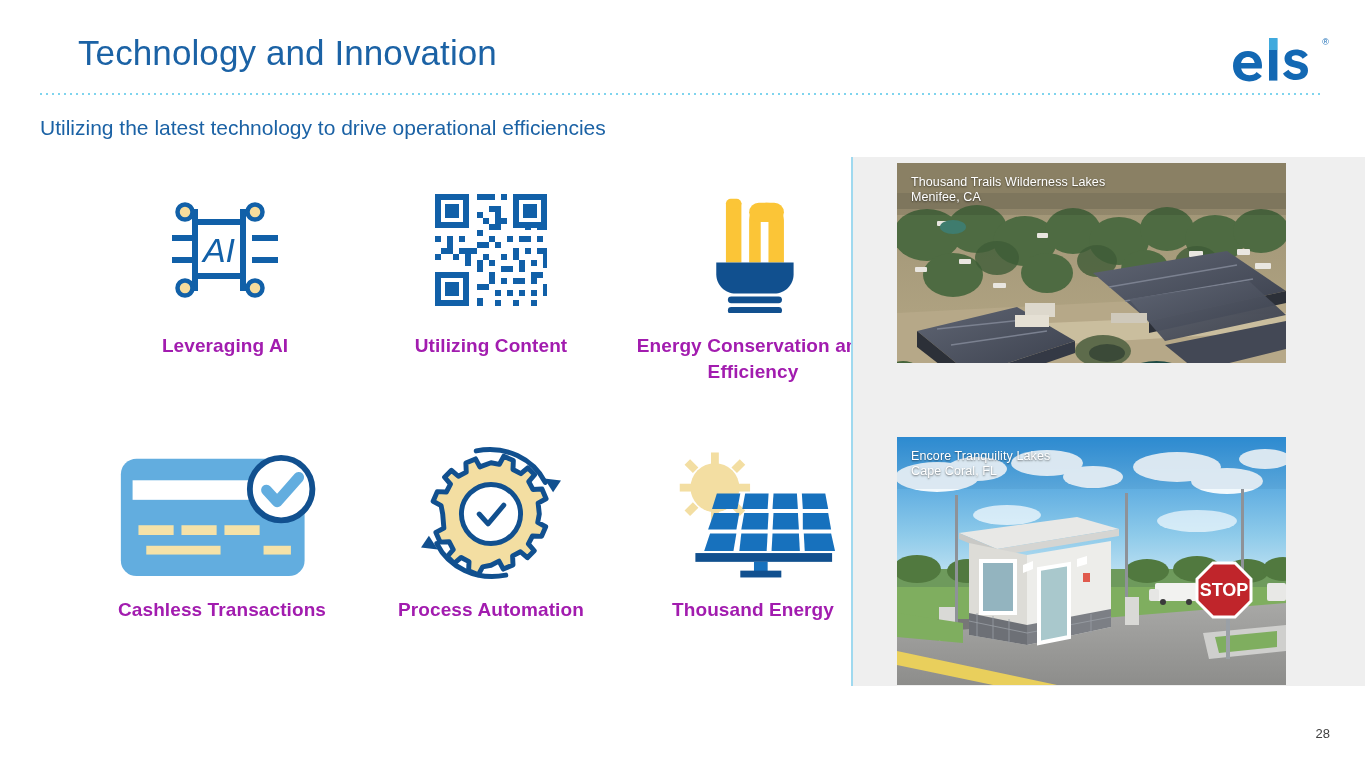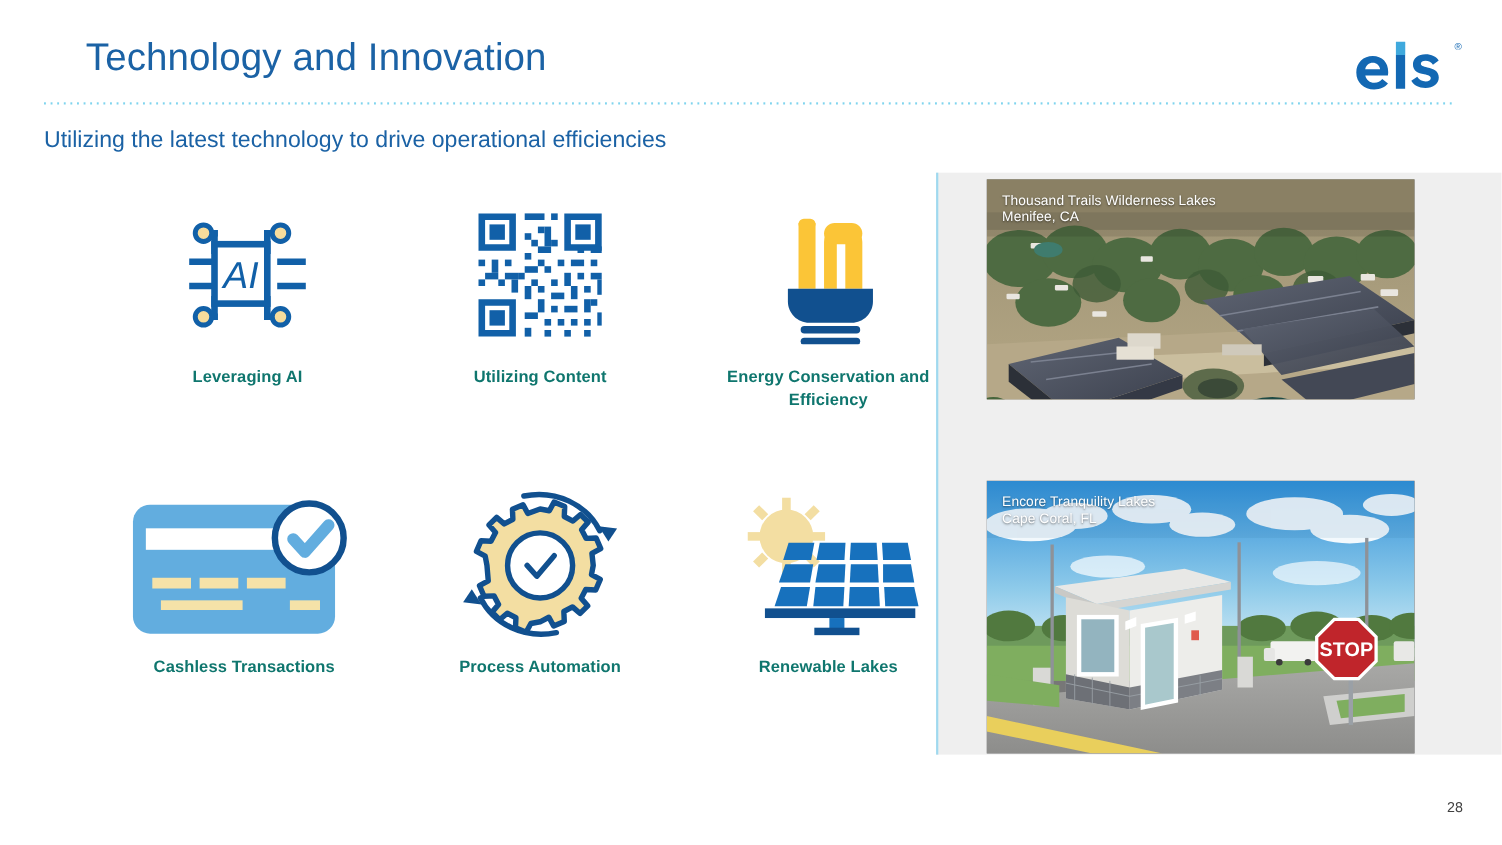--- a/index.html
+++ b/index.html
@@ -80,23 +80,23 @@
   }
   .icon-art {
     height: 150px;
     display: flex;
     align-items: center;
     justify-content: center;
     font-style: italic;
   }
   .icon-label {
     margin-top: 8px;
-    font-size: 15px;
+    font-size: 19px;
     font-weight: 700;
-    color: #0f766e;
+    color: #a21caf;
     line-height: 1.38;
     letter-spacing: 0.1px;
   }
   .cell-r0c0 { left: 60px;  top: 10px; }
   .cell-r0c1 { left: 326px; top: 10px; }
   .cell-r0c2 { left: 588px; top: 10px; }
   .cell-r1c0 { left: 57px;  top: 274px; }
   .cell-r1c1 { left: 326px; top: 274px; }
   .cell-r1c2 { left: 588px; top: 274px; }
 
@@ -360,21 +360,21 @@
           <path d="M65 85h27l-1 18H63z" transform="translate(8,0)"></path>
           <path d="M97 85h27l1 18H96z" transform="translate(8,0)"></path>
           <path d="M129 85h28l4 18h-31z" transform="translate(8,0)"></path>
         </g>
 
         <rect x="26" y="105" width="140" height="9" fill="#11508f"></rect>
         <rect x="86" y="114" width="14" height="11" fill="#1771bd"></rect>
         <rect x="72" y="123" width="42" height="7" fill="#11508f"></rect>
       </svg>
     </div>
-    <div class="icon-label">Renewable Lakes</div>
+    <div class="icon-label">Thousand Energy</div>
   </div>
 </div>
 
 <div class="photo-panel">
 
   <div class="photo-frame top">
     <svg viewBox="0 0 389 248" width="389" height="248" preserveAspectRatio="none">
       <defs>
         <linearGradient id="dirt" x1="0" y1="0" x2="0" y2="1">
           <stop offset="0%" stop-color="#9d9274"></stop>

